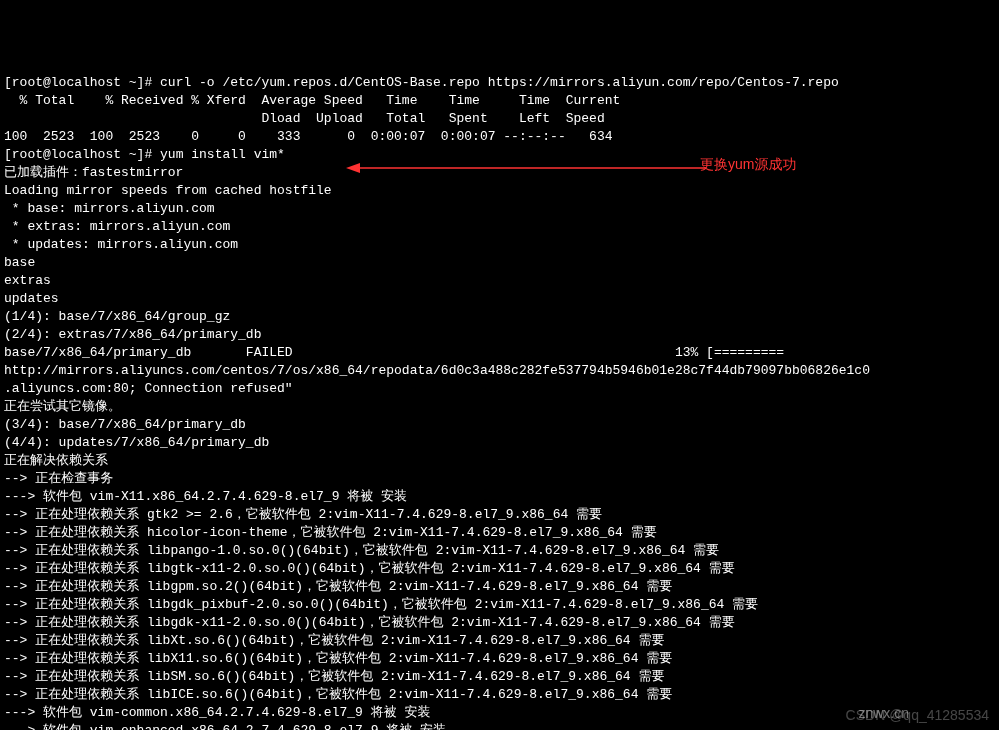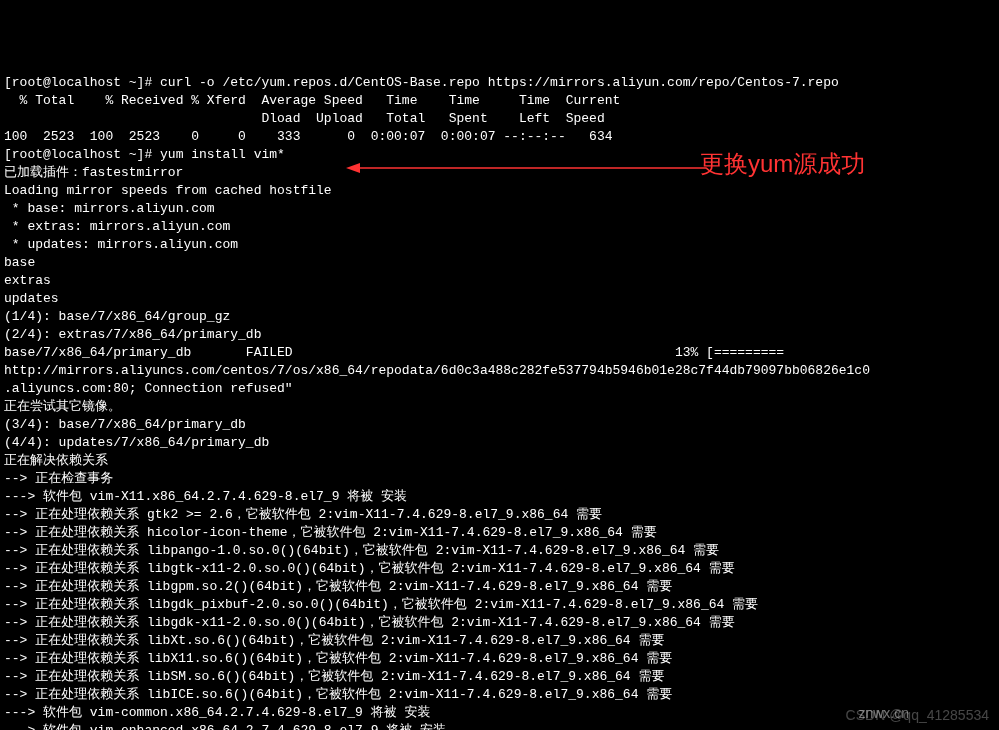--- a/index.html
+++ b/index.html
@@ -14,21 +14,21 @@
       padding: 2px 4px;
       position: relative;
       white-space: pre;
       overflow: hidden;
     }
     .line { display: block; }
     .annotation {
       position: absolute;
       color: #ff3333;
       font-family: "Microsoft YaHei", sans-serif;
-      font-size: 24px;
+      font-size: 14px;
       top: 155px;
       left: 700px;
       white-space: nowrap;
     }
     .arrow {
       position: absolute;
       top: 167px;
       left: 330px;
       width: 360px;
       height: 2px;

